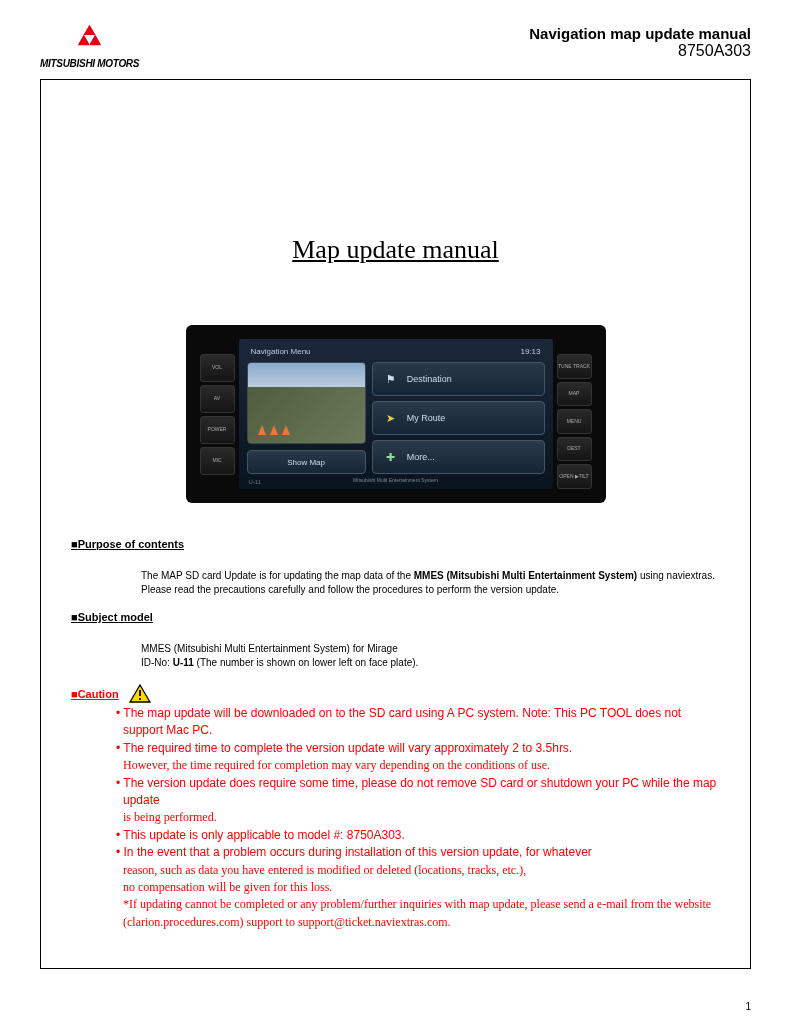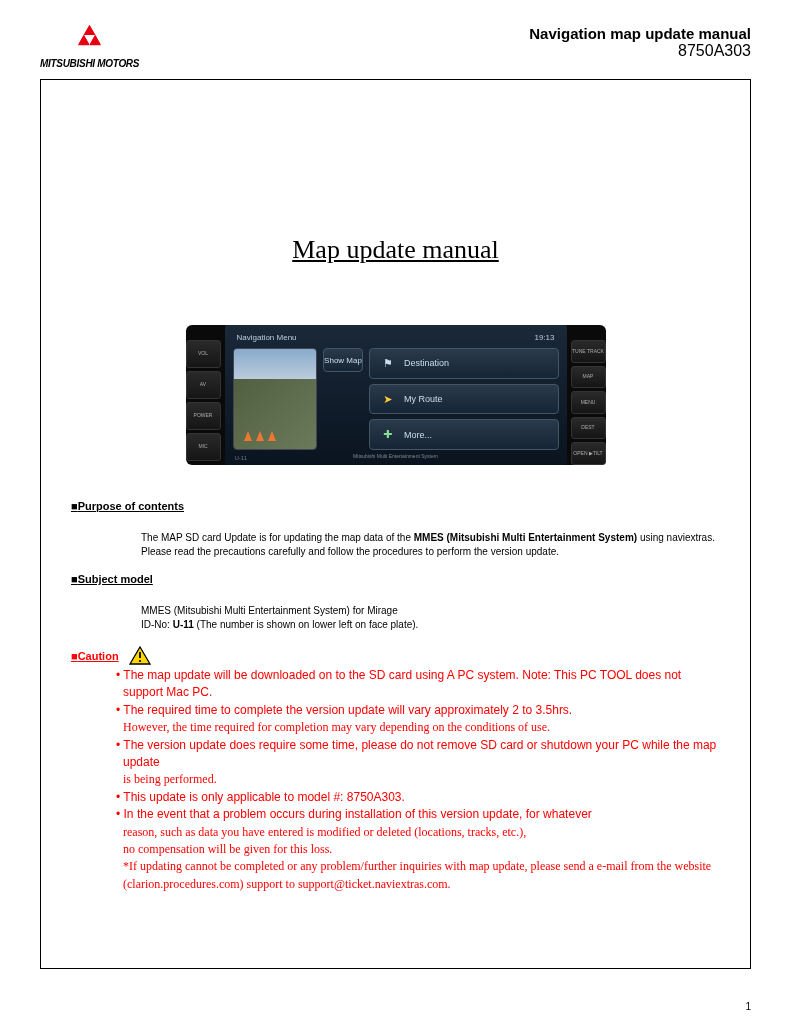--- a/index.html
+++ b/index.html
@@ -59,26 +59,26 @@
     font-weight: normal;
     text-decoration: underline;
     margin-top: 115px;
     margin-bottom: 60px;
     font-family: "Times New Roman", serif;
   }
   
   
   .device {
     width: 420px;
-    height: 140px;
+    height: 178px;
     margin: 0 auto 35px auto;
     background: #0a0a0a;
     border-radius: 6px;
     display: flex;
-    padding: 0;
+    padding: 14px;
     gap: 4px;
   }
   .side-btns {
     width: 35px;
     display: flex;
     flex-direction: column;
     justify-content: flex-start;
     gap: 3px;
     padding-top: 15px;
   }
@@ -112,21 +112,21 @@
     padding: 2px 4px 6px 4px;
   }
   .screen-body {
     flex: 1;
     display: flex;
     gap: 6px;
   }
   .screen-left {
     width: 40%;
     display: flex;
-    flex-direction: row;
+    flex-direction: column;
     gap: 6px;
   }
   .map-thumb {
     flex: 1;
     background: linear-gradient(135deg, #4a5a3a, #6a7a5a);
     border-radius: 4px;
     border: 1px solid #445;
     position: relative;
     overflow: hidden;
   }

